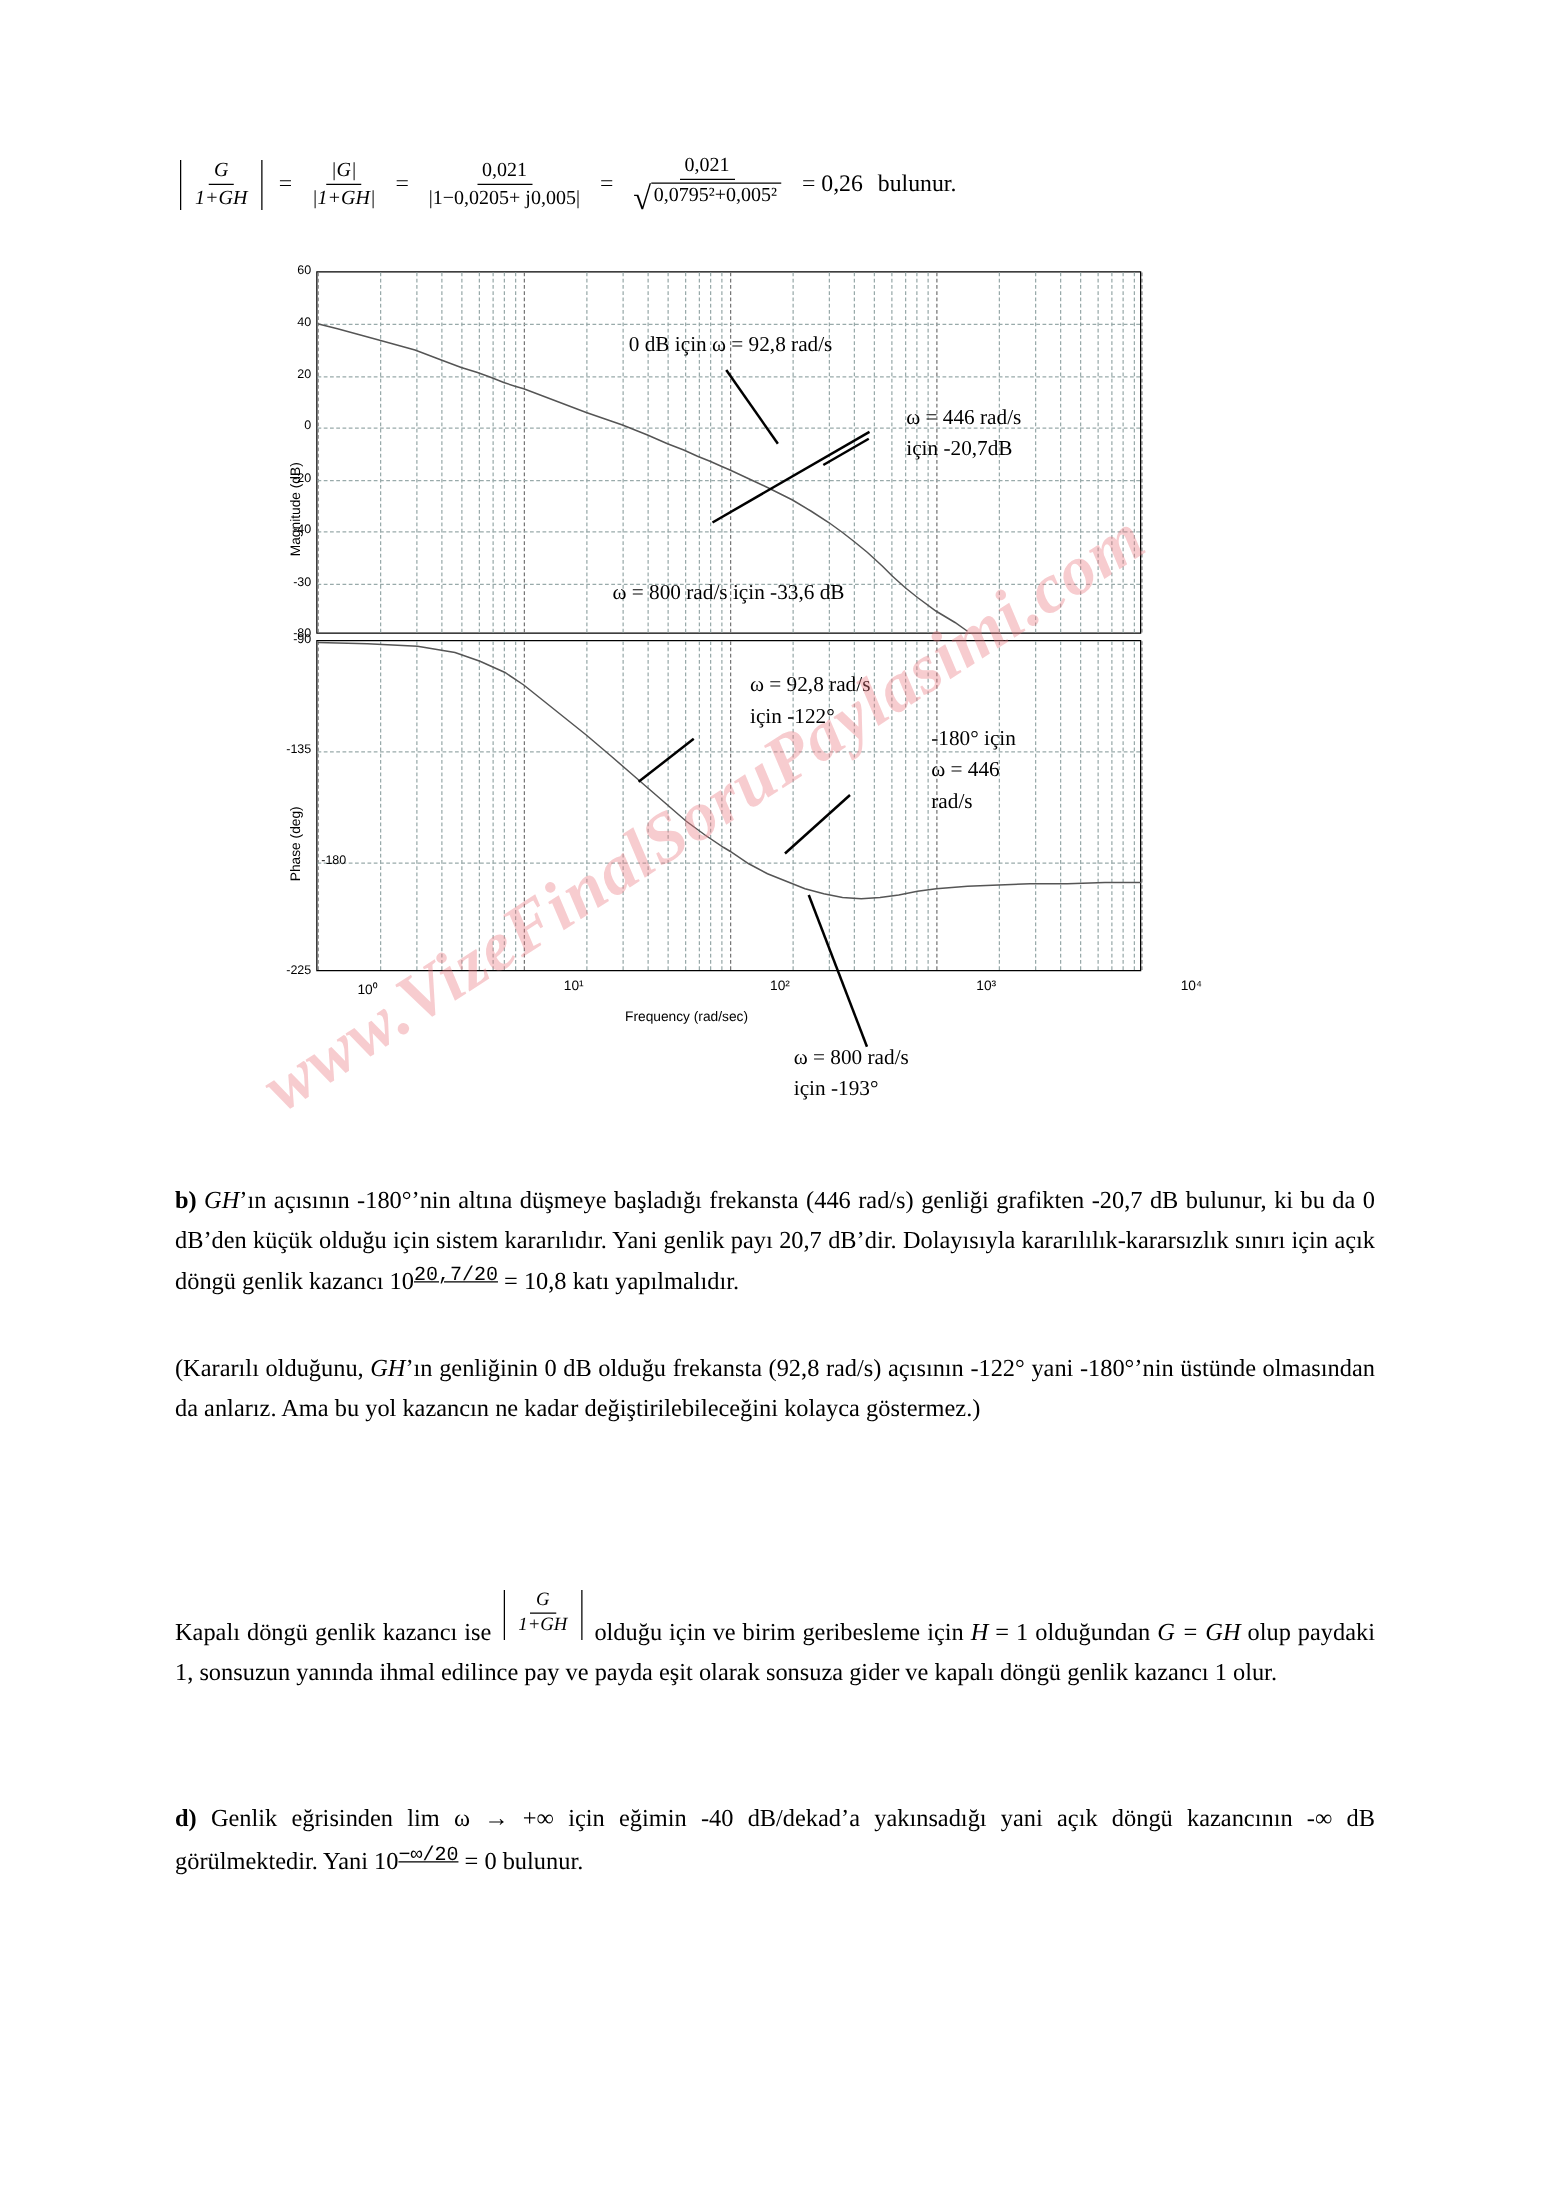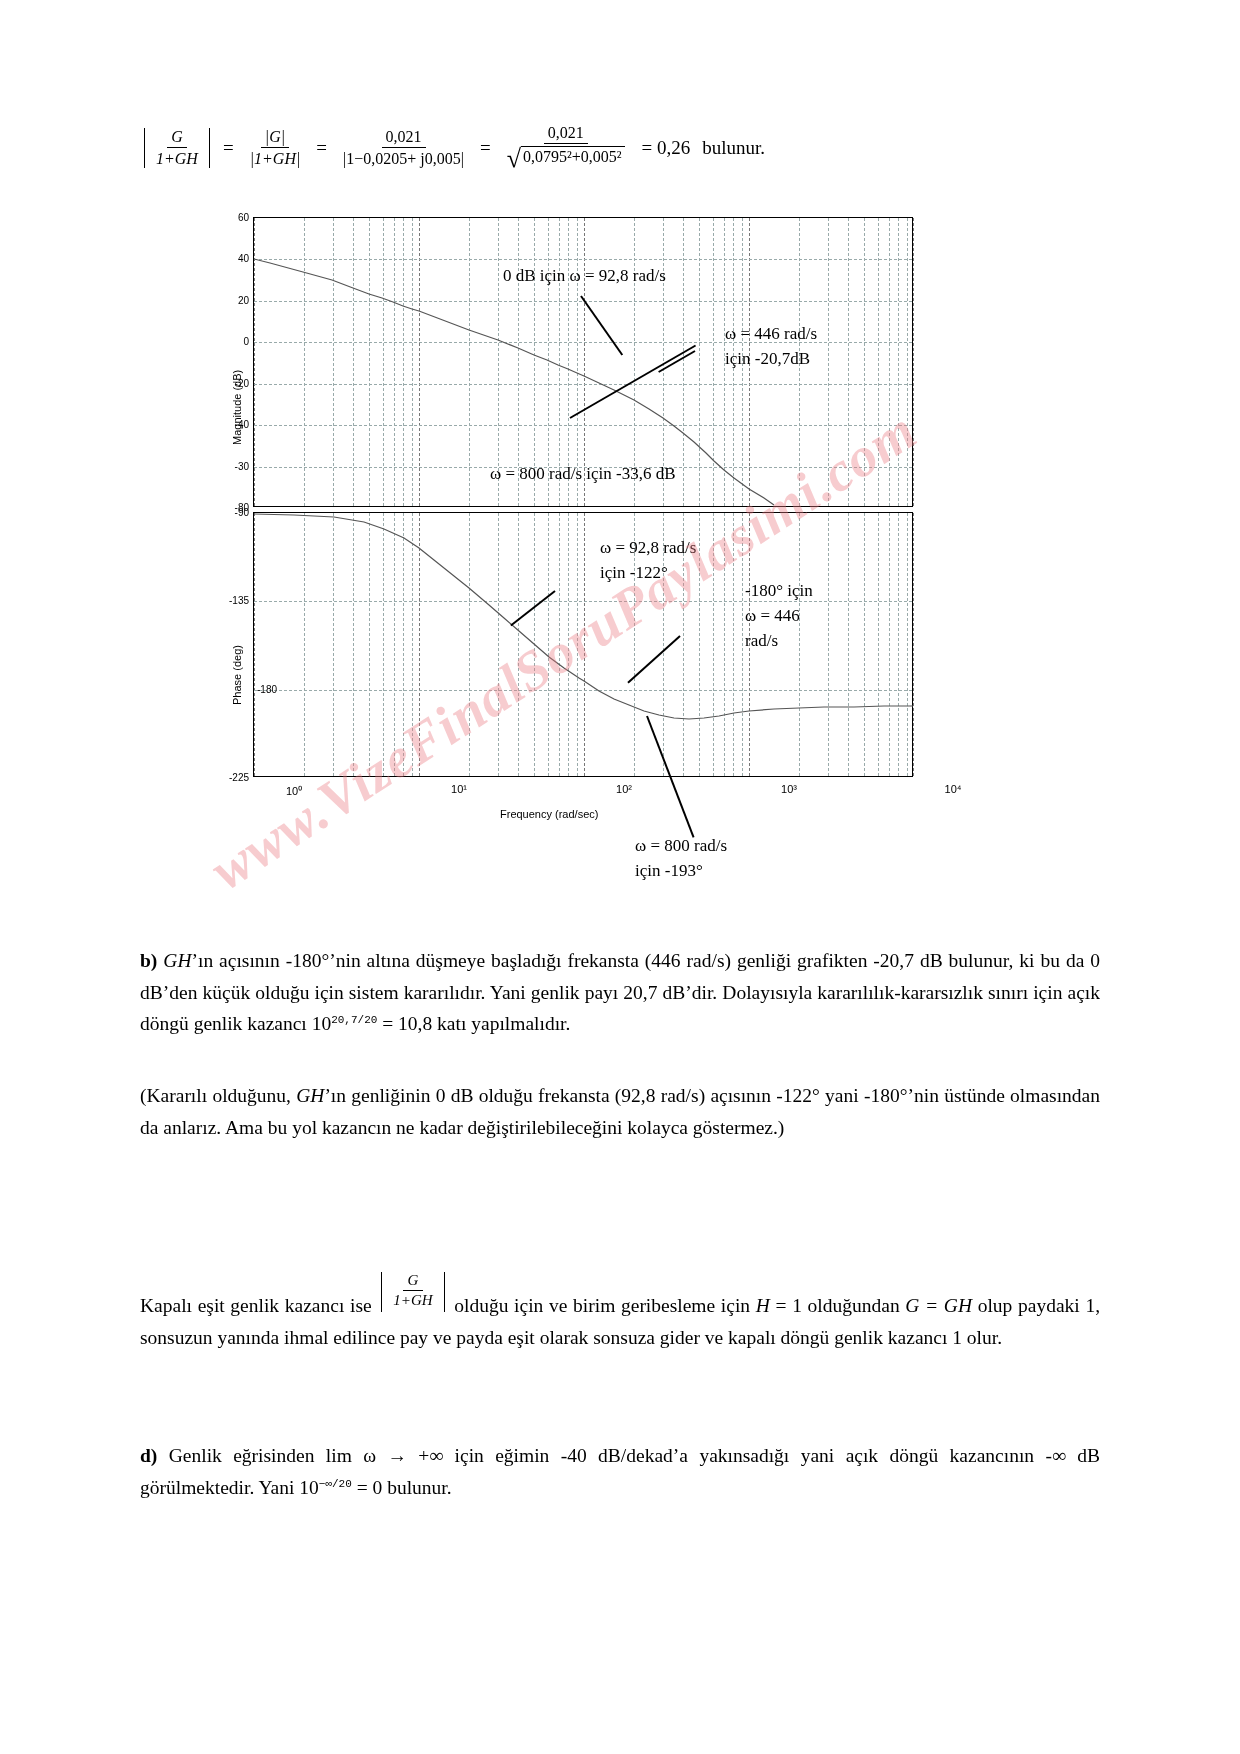--- a/index.html
+++ b/index.html
@@ -196,21 +196,21 @@
   .para {
     position: absolute;
     left: 140px;
     width: 960px;
     font-size: 19.5px;
     line-height: 1.62;
     text-align: justify;
   }
   .para b { font-weight: bold; }
   .para i { font-style: italic; }
-  .exp { font-size: 11px; vertical-align: super; font-family: "Liberation Mono", monospace; }
+  .exp { font-size: 16px; vertical-align: super; font-family: "Liberation Mono", monospace; text-decoration: underline; }
   .inlinefrac {
     display: inline-flex;
     flex-direction: column;
     align-items: center;
     vertical-align: middle;
     margin: 0 2px;
     position: relative;
     top: -2px;
   }
   .inlinefrac .num {
@@ -439,21 +439,21 @@
     <b>b)</b>
     <i>GH</i><span>’ın açısının -180°’nin altına düşmeye başladığı frekansta (446 rad/s) genliği grafikten -20,7 dB bulunur, ki bu da 0 dB’den küçük olduğu için sistem kararılıdır. Yani genlik payı 20,7 dB’dir. Dolayısıyla kararılılık-kararsızlık sınırı için açık döngü genlik kazancı 10</span><span class="exp">20,7/20</span><span> = 10,8 katı yapılmalıdır.</span>
   </div>
 
   <div class="para" style="top:1080px;">
     <span>(Kararılı olduğunu, </span><i>GH</i><span>’ın genliğinin 0 dB olduğu frekansta (92,8 rad/s) açısının -122° yani -180°’nin üstünde olmasından da anlarız. Ama bu yol kazancın ne kadar değiştirilebileceğini kolayca göstermez.)</span>
   </div>
 
 
   <div class="para" style="top:1272px;">
-    <span>Kapalı  eşit  genlik  kazancı  ise</span>
+    <span>Kapalı  döngü  genlik  kazancı  ise</span>
     <span class="absbig">
       <span class="inlinefrac">
         <span class="num">G</span>
         <span class="den">1+GH</span>
       </span>
     </span>
     <span>olduğu  için  ve  birim  geribesleme  için </span><i>H</i><span> = 1 olduğundan </span><i>G = GH</i><span>  olup paydaki 1, sonsuzun yanında ihmal edilince pay ve payda eşit olarak sonsuza gider ve kapalı döngü genlik kazancı 1 olur.</span>
   </div>
 
   <div class="para" style="top:1440px;">

